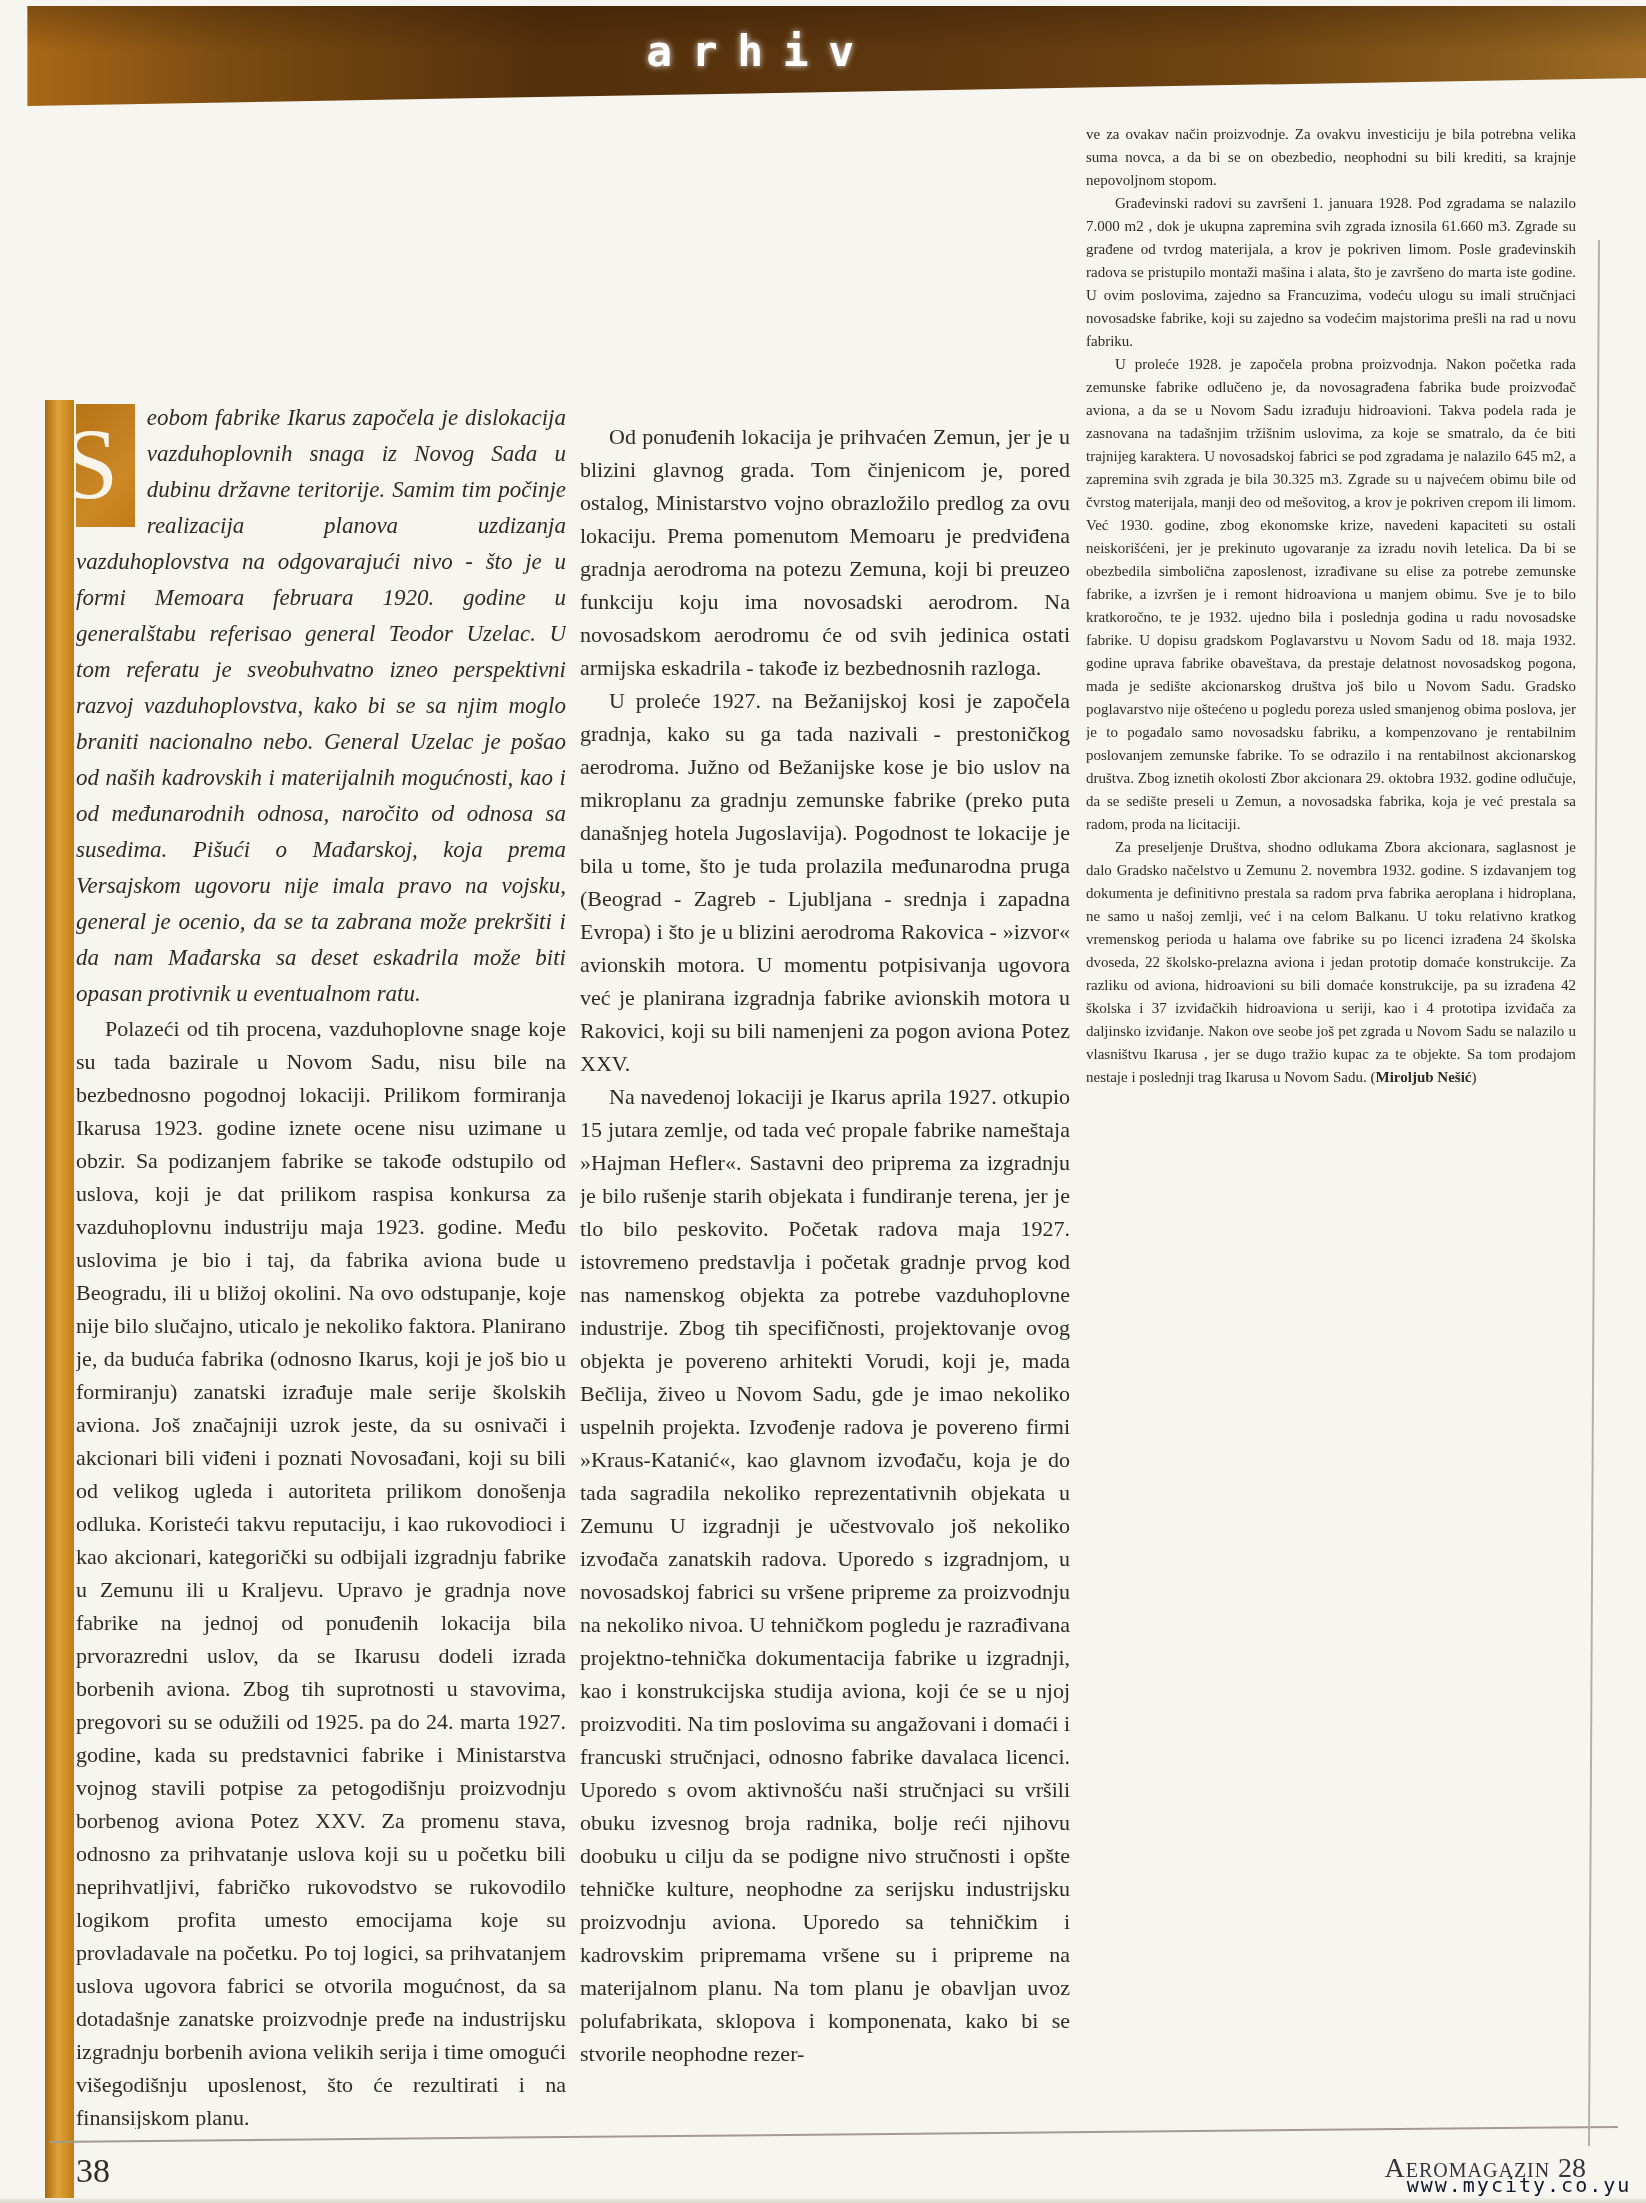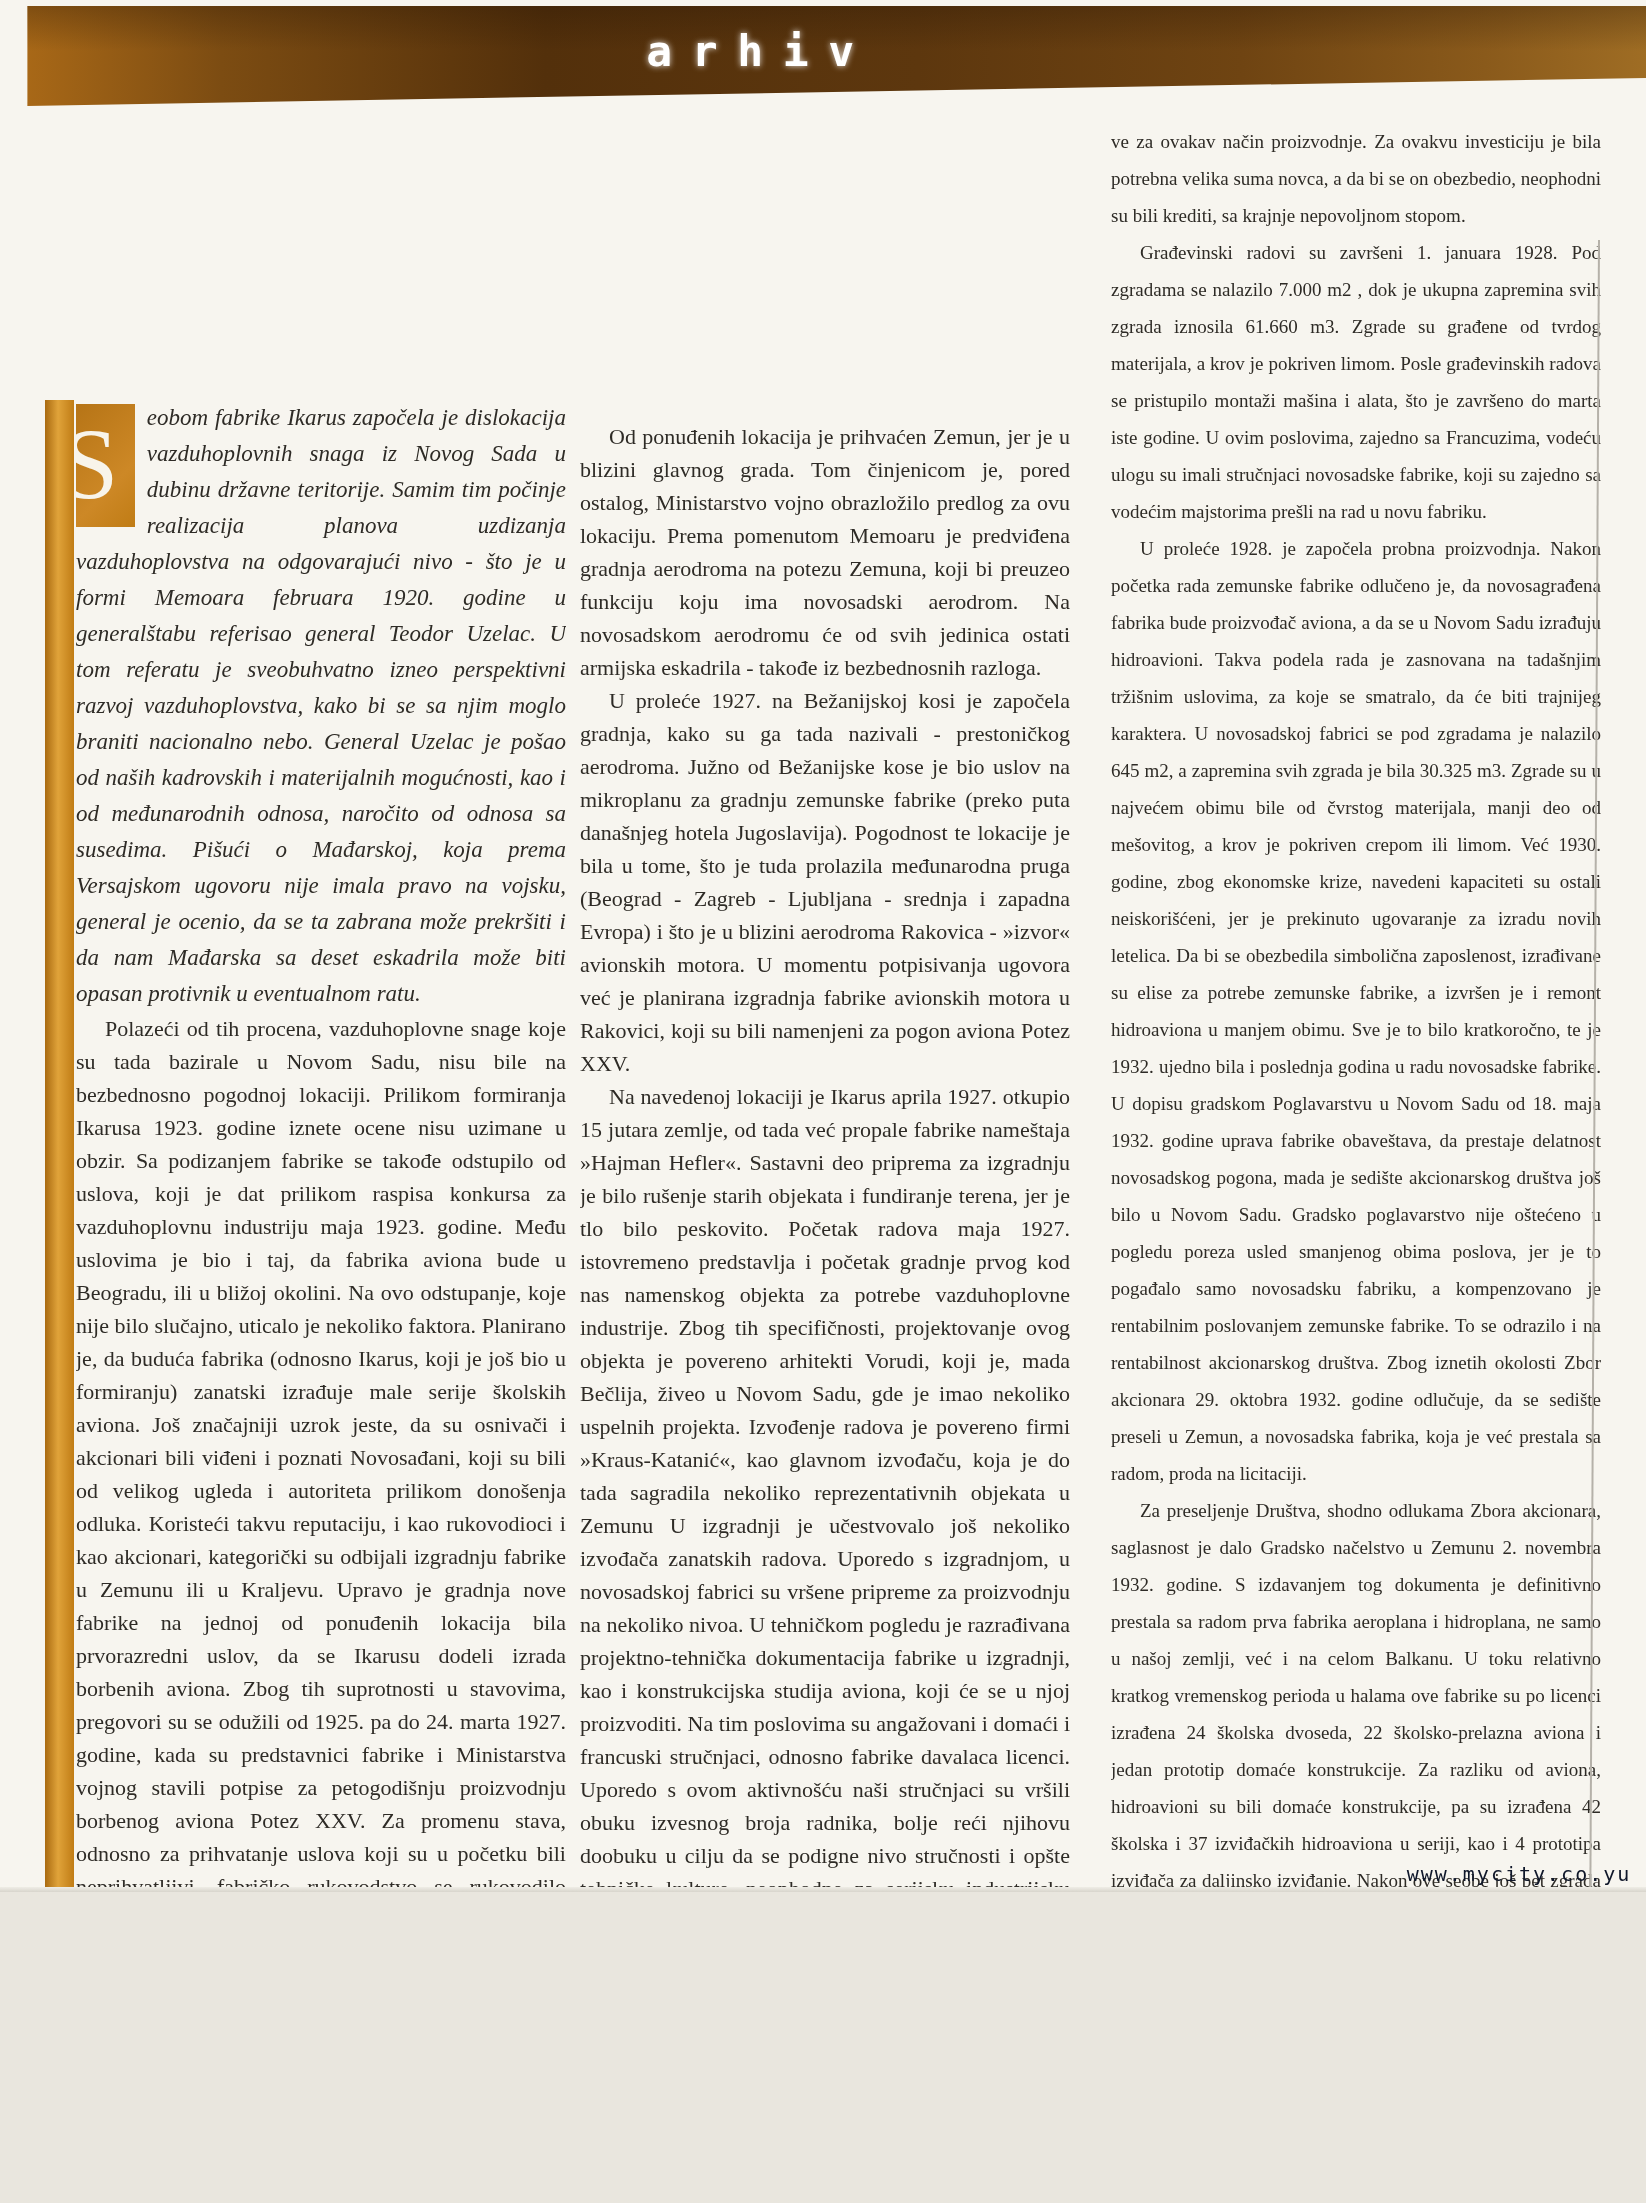--- a/index.html
+++ b/index.html
@@ -1,17 +1,17 @@
 <!DOCTYPE html>
 <html><head>
 <meta charset="utf-8">
 <style>
   html,body{margin:0;padding:0;background:#e9e6de;}
   #page{
-    position:relative;width:1647px;height:1892px;overflow:hidden;
+    position:relative;width:1647px;height:2203px;overflow:hidden;
     background:#f7f5ef;
     font-family:"Liberation Serif", serif;
     color:#2e2b26;
   }
   
   .header-bar{
     position:absolute;top:5.9px;left:27.4px;right:0;height:100px;
     background:
       linear-gradient(180deg, rgba(35,18,4,.30) 0%, rgba(35,18,4,0) 45%),
       linear-gradient(90deg,#a86817 0%,#7c4c12 12%,#53300b 32%,#5d370e 55%,#6f4412 75%,#8a5a1b 90%,#9f6d24 100%);
@@ -47,21 +47,21 @@
     background:linear-gradient(90deg,#a96a10 0%,#e0a33a 45%,#c07c15 100%);
   }
   
   .col{
     position:absolute;width:490px;
     font-size:22px;line-height:33px;text-align:justify;
     overflow:hidden;
   }
   #col1{left:76px;top:400px;height:1729px;}
   #col2{left:580px;top:420px;height:1725px;}
-  #col3{left:1111px;top:123px;height:2005px;line-height:37px;font-size:19px;}
+  #col3{left:1086px;top:123px;height:2005px;line-height:23px;font-size:15px;}
   .col p{margin:0;}
   .col p.indent{text-indent:29px;}
   .intro{font-style:italic;font-size:23px;line-height:36px;}
   .dropcap-box{
     float:left;width:90px;height:123px;margin:3.9px 11.8px 5.9px -31px;
     background:linear-gradient(135deg,#b06f12 0%,#cd8826 70%,#c07c15 100%);
     display:flex;align-items:center;justify-content:center;
   }
   .dropcap{
     font-family:"Liberation Serif", serif;font-style:normal;

